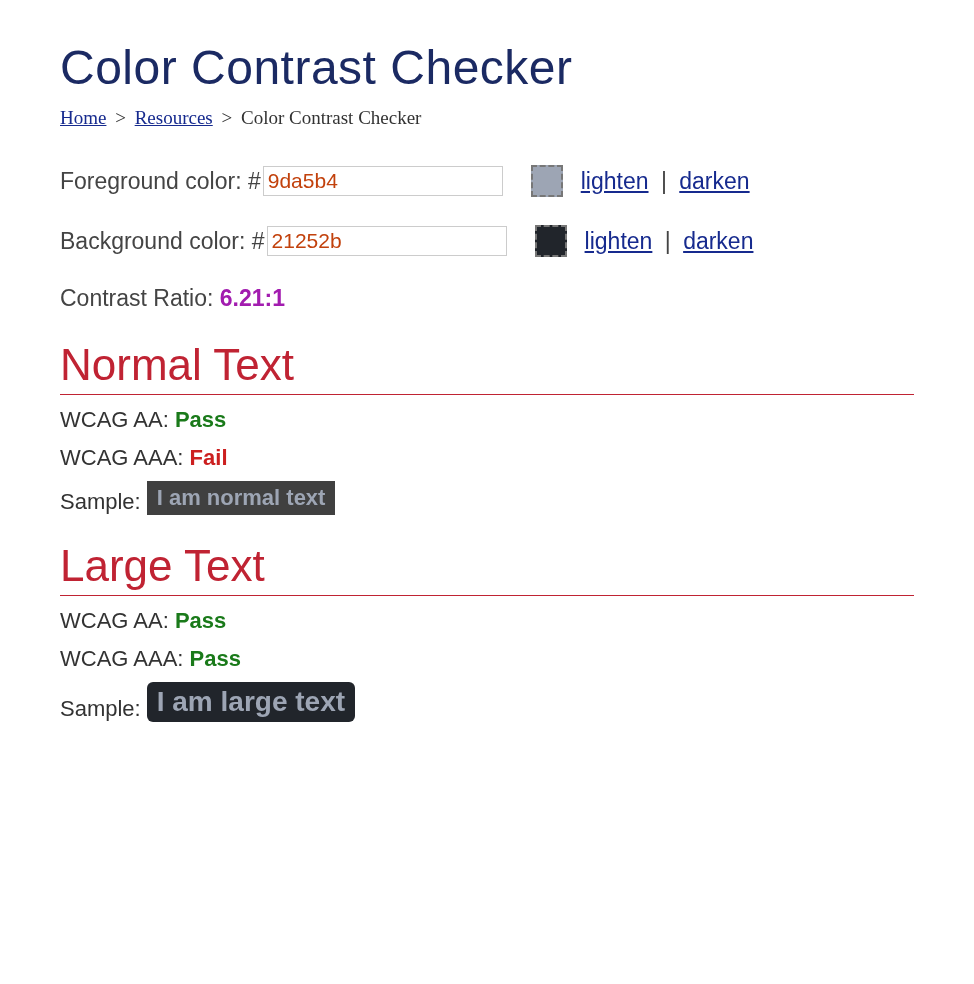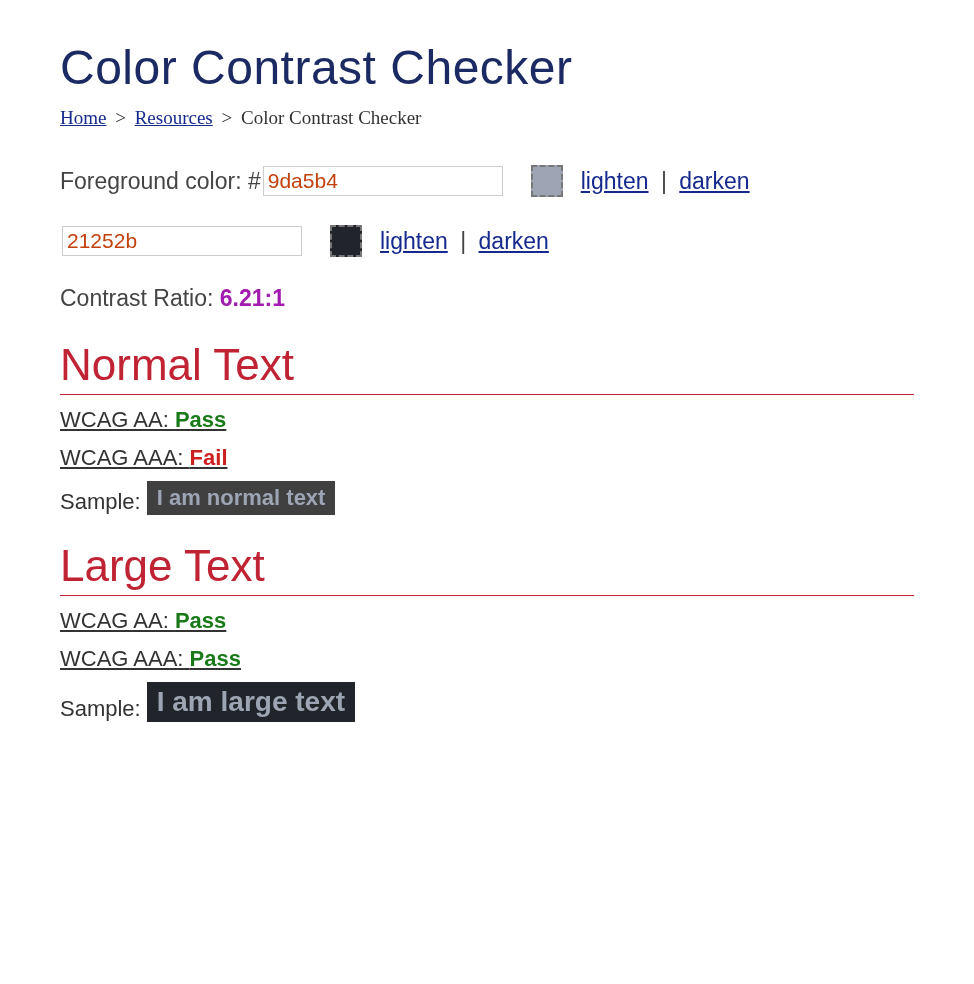--- a/index.html
+++ b/index.html
@@ -82,21 +82,20 @@
     color: #c02333;
     font-weight: 400;
     margin: 26px 0 2px 0;
     padding-bottom: 4px;
     border-bottom: 1px solid #c02333;
   }
   .result-line {
     font-size: 22px;
     color: #333;
     margin: 12px 0 2px 0;
-    text-decoration: underline;
   }
   .pass {
     color: #1a7a1a;
     font-weight: bold;
   }
   .fail {
     color: #cc1f1f;
     font-weight: bold;
   }
   .sample-line {
@@ -110,20 +109,21 @@
     display: inline-block;
     padding: 4px 10px;
     margin-left: 6px;
     font-weight: bold;
   }
   .sample-normal {
     font-size: 22px;
   }
   .sample-large {
     font-size: 28px;
+    border-radius: 6px;
   }
 </style>
 </head>
 <body>
 
 <h1 class="page-title">Color Contrast Checker</h1>
 
 <div class="breadcrumb">
   <a href="#">Home</a>
   <span class="sep">&gt;</span>
@@ -137,20 +137,21 @@
   <input type="text" value="9da5b4" style="">
   <div class="swatch" style="background: rgb(157, 165, 180);"></div>
   <span class="color-links">
     <a href="#">lighten</a>
     <span class="divider">|</span>
     <a href="#">darken</a>
   </span>
 </div>
 
 <div class="color-row">
+  <label>Background color: #</label>
   <input type="text" value="21252b" style="">
   <div class="swatch" style="background: rgb(33, 37, 43);"></div>
   <span class="color-links">
     <a href="#">lighten</a>
     <span class="divider">|</span>
     <a href="#">darken</a>
   </span>
 </div>
 
 <div class="ratio">

